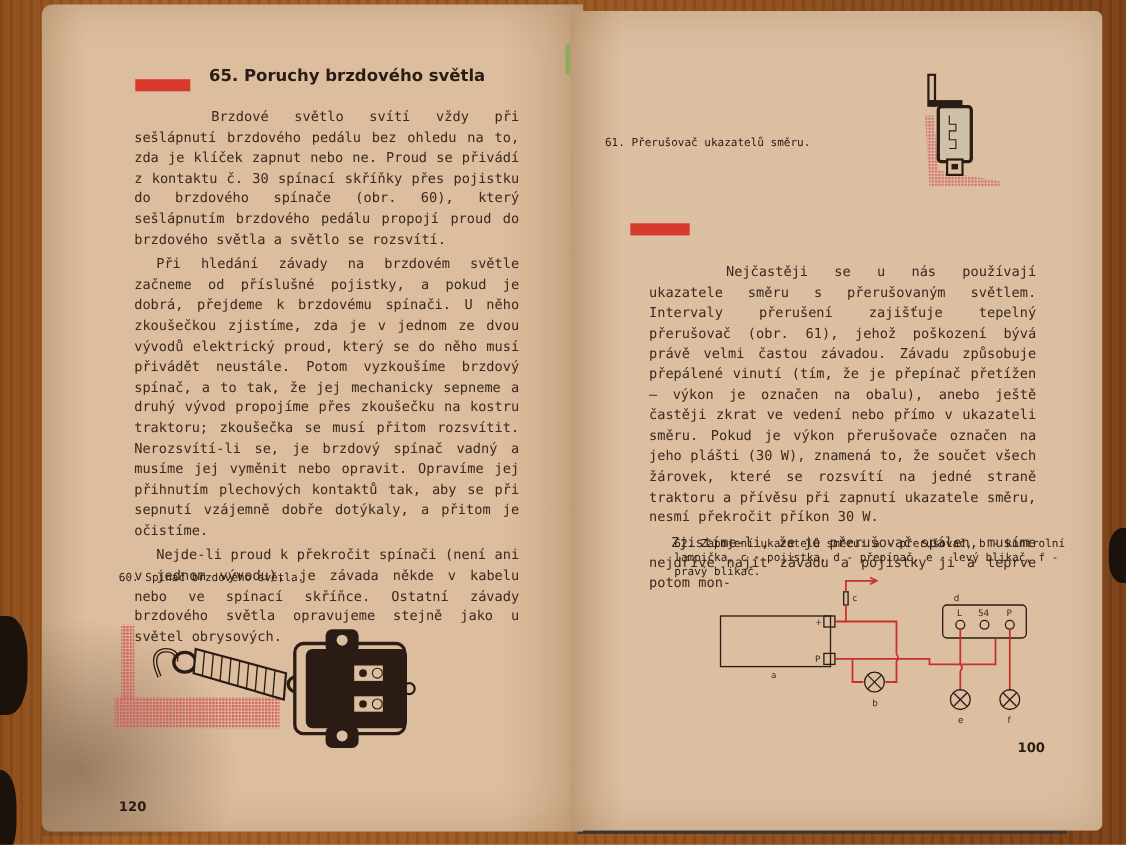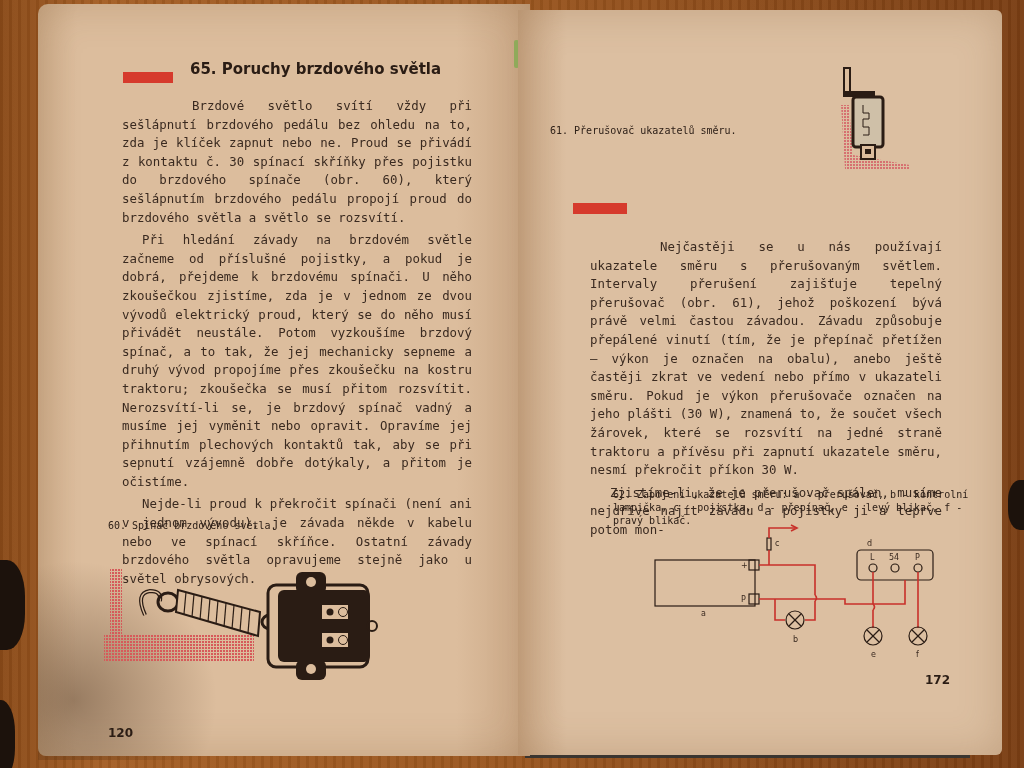--- a/index.html
+++ b/index.html
@@ -179,14 +179,14 @@
     <text class="diagram-label" x="148" y="122">b</text>
     <text class="diagram-label" x="130" y="26">c</text>
     <text class="diagram-label" x="222" y="26">d</text>
     <text class="diagram-label" x="225" y="40">L</text>
     <text class="diagram-label" x="244" y="40">54</text>
     <text class="diagram-label" x="270" y="40">P</text>
     <text class="diagram-label" x="226" y="137">e</text>
     <text class="diagram-label" x="271" y="137">f</text>
   </svg>
 
-  <div class="page-num" style="left:895px;top:673px;">172</div>
+  <div class="page-num" style="left:895px;top:673px;">100</div>
 </div>
 
 </body></html>

